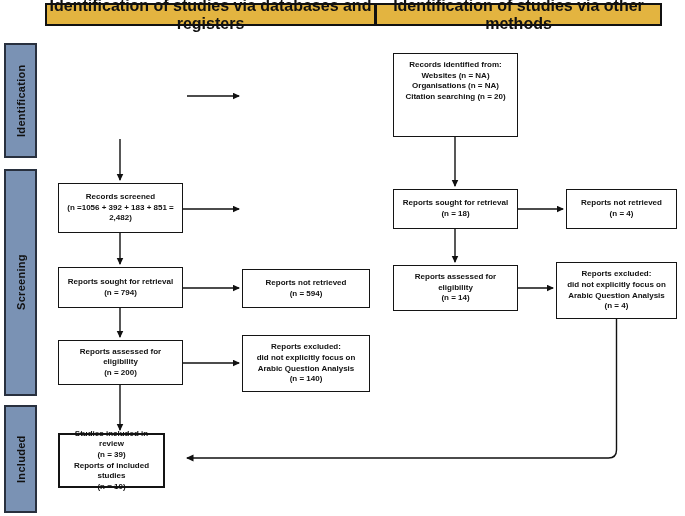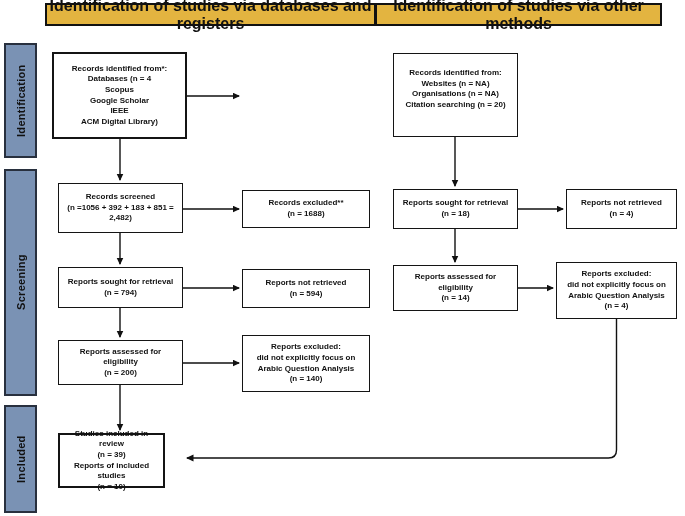--- a/index.html
+++ b/index.html
@@ -21,56 +21,48 @@
     font-weight:bold; font-size:11px; color:#111; letter-spacing:0.3px;
   }
   .box {
     position:absolute; box-sizing:border-box; background:#fff;
     border:1.5px solid #141414;
     display:flex; align-items:center; justify-content:center;
     text-align:center; white-space:pre-line;
     font-weight:bold; font-size:8px; line-height:1.32; color:#111;
     padding:1px 2px;
   }
-  .box.top { align-items:flex-start; padding-top:14px; }
+  .box.top { align-items:flex-start; padding-top:6px; }
   svg.connectors { position:absolute; left:0; top:0; pointer-events:none; }
 </style>
 </head>
 <body>
 
 <div class="canvas">
 
   <div class="header" style="left:45px;top:3px;width:331px;height:23px">Identification of studies via databases and registers</div>
   <div class="header" style="left:375px;top:3px;width:287px;height:23px">Identification of studies via other methods</div>
 
   <div class="stage" style="left:4px;top:43px;width:33px;height:115px">Identification</div>
   <div class="stage" style="left:4px;top:169px;width:33px;height:227px">Screening</div>
   <div class="stage" style="left:4px;top:405px;width:33px;height:108px">Included</div>
 
-  <div class="box" style="left:52px;top:52px;width:135px;height:87px;border-width:2px">Records identified from*:
-Databases (n = 4
-Scopus
-Google Scholar
-IEEE
-ACM Digital Library)</div>
   <div class="box" style="left:58px;top:183px;width:125px;height:50px">Records screened
 (n =1056 + 392 + 183 + 851 =
 2,482)</div>
   <div class="box" style="left:58px;top:267px;width:125px;height:41px">Reports sought for retrieval
 (n = 794)</div>
   <div class="box" style="left:58px;top:340px;width:125px;height:45px">Reports assessed for
 eligibility
 (n = 200)</div>
   <div class="box" style="left:58px;top:433px;width:107px;height:55px;border-width:2px">Studies included in review
 (n = 39)
 Reports of included studies
 (n = 10)</div>
 
-  <div class="box" style="left:242px;top:190px;width:128px;height:38px">Records excluded**
-(n = 1688)</div>
   <div class="box" style="left:242px;top:269px;width:128px;height:39px">Reports not retrieved
 (n = 594)</div>
   <div class="box" style="left:242px;top:335px;width:128px;height:57px">Reports excluded:
 did not explicitly focus on
 Arabic Question Analysis
 (n = 140)</div>
 
   <div class="box top" style="left:393px;top:53px;width:125px;height:84px">Records identified from:
 Websites (n = NA)
 Organisations (n = NA)

